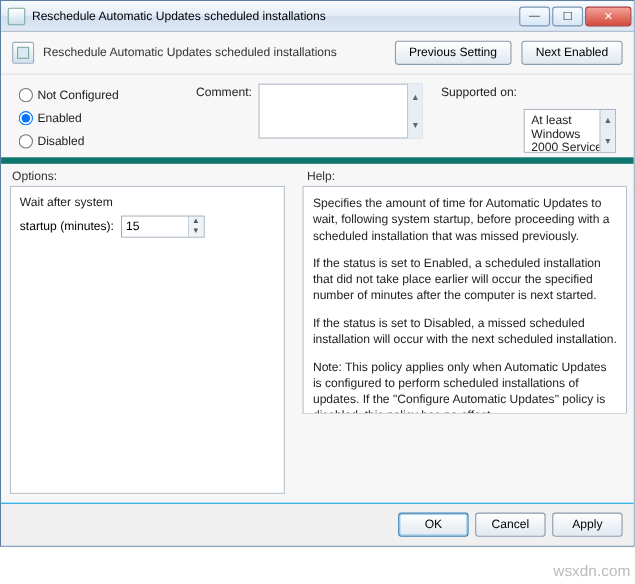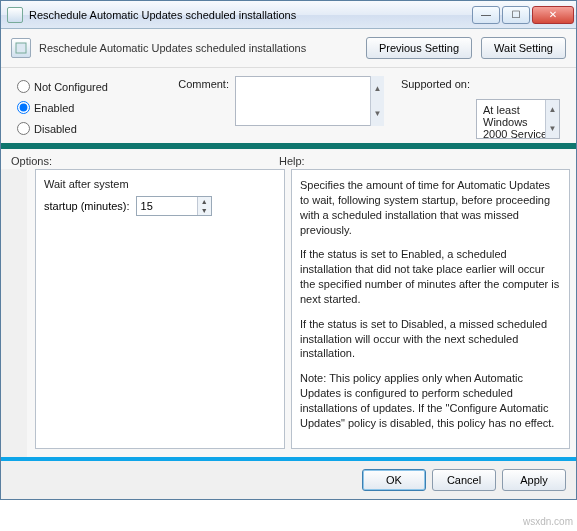--- a/index.html
+++ b/index.html
@@ -28,35 +28,35 @@
   .fields { flex:1; display:flex; flex-direction:row; gap:6px; }
   .field-row { display:flex; align-items:flex-start; gap:6px; }
   .field-label { width:80px; text-align:right; color:#222; padding-top:2px;}
   .comment-box { flex:1; height:50px; border:1px solid #b0b8c4; background:#fff; resize:none; padding:2px;}
   .supported-box { flex:1; height:40px; border:1px solid #b0b8c4; background:#fff; padding:4px 6px; color:#222; overflow:hidden; position:relative;margin-top:23px;}
   .scroll-arrows { position:absolute; right:0; top:0; bottom:0; width:14px; display:flex; flex-direction:column;}
   .sa { flex:1; background:#e8eef5; border-left:1px solid #c0c8d4; display:flex; align-items:center; justify-content:center; font-size:8px; color:#666;}
   .section-labels { display:flex; padding:6px 10px 2px 10px; background:#f7f7f7;}
   .sl-left { width:250px; color:#333; }
   .sl-right { flex:1; color:#333;padding-left:18px; }
-  .panels { display:flex; gap:6px; padding:0 6px 8px 8px; background:#f7f7f7;margin-left:26px;}
+  .panels { display:flex; gap:16px; padding:0 6px 8px 8px; background:#f7f7f7;}
   .panel { border:1px solid #b8c1cc; background:#fff; padding:8px; position:relative;}
   .panel-left { width:250px; height:280px;}
-  .panel-right { flex:1; height:280px; overflow:auto;}
+  .panel-right { flex:1; height:207px; overflow:auto;}
   .opt-label { color:#222; margin-bottom:6px;}
   .opt-row { display:flex; align-items:center; gap:6px;}
   .spinner-wrap { display:flex; border:1px solid #9aa9b8; height:20px;}
   .spinner-input { width:60px; border:none; padding:0 4px; outline:none;}
   .spinner-btns { width:14px; display:flex; flex-direction:column; border-left:1px solid #c0c8d4;}
   .spinbtn { flex:1; background:#eef3f8; font-size:7px; display:flex; align-items:center; justify-content:center; color:#555; cursor:pointer;}
   .help-para { color:#222; margin:0 0 10px 0; line-height:1.35;}
-  .footer { display:flex; justify-content:flex-end; gap:6px; padding:8px 10px; background:#f0f0f0; border-top:4px solid #0ea5e9;}
+  .footer { display:flex; justify-content:flex-end; gap:6px; padding:8px 10px; background:#f0f0f0; border-top:1px solid #0ea5e9;}
   .footer .btn { height:22px; min-width:64px; padding:0 12px; border:1px solid #8a9bad; background:linear-gradient(#fefefe,#e2e9f1); border-radius:3px; cursor:pointer;}
   .footer .btn.default { border:1px solid #3c7fb1; box-shadow:0 0 0 1px #8cc4e8 inset;}
-  .watermark { position:absolute; right:4px; bottom:4px; color:#bbb; font-size:10px; pointer-events:none;}
+  .watermark { position:absolute; right:4px; bottom:4px; color:#bbb; font-size:14px; pointer-events:none;}
 </style>
 </head>
 <body>
 
 <div class="window">
 
   <div class="titlebar">
     <div class="titlebar-left">
       <div class="titlebar-icon">
         <svg width="10" height="10" viewBox="0 0 10 10">
@@ -76,21 +76,21 @@
     <div class="header-left">
       <div class="header-icon">
         <svg width="12" height="12" viewBox="0 0 12 12">
             <rect x="1" y="1" width="10" height="10" fill="#dce8f2" stroke="#7a9"></rect>
           </svg>
       </div>
       <span class="header-title">Reschedule Automatic Updates scheduled installations</span>
     </div>
     <div>
       <button class="navbtn">Previous Setting</button>
-      <button class="navbtn">Wait Setting</button>
+      <button class="navbtn">Next Enabled</button>
     </div>
   </div>
 
   <div class="config-row">
     <div class="radios">
       <label class="radio">
         <input type="radio" name="state" style="">
         <span>Not Configured</span>
       </label>
       <label class="radio">

